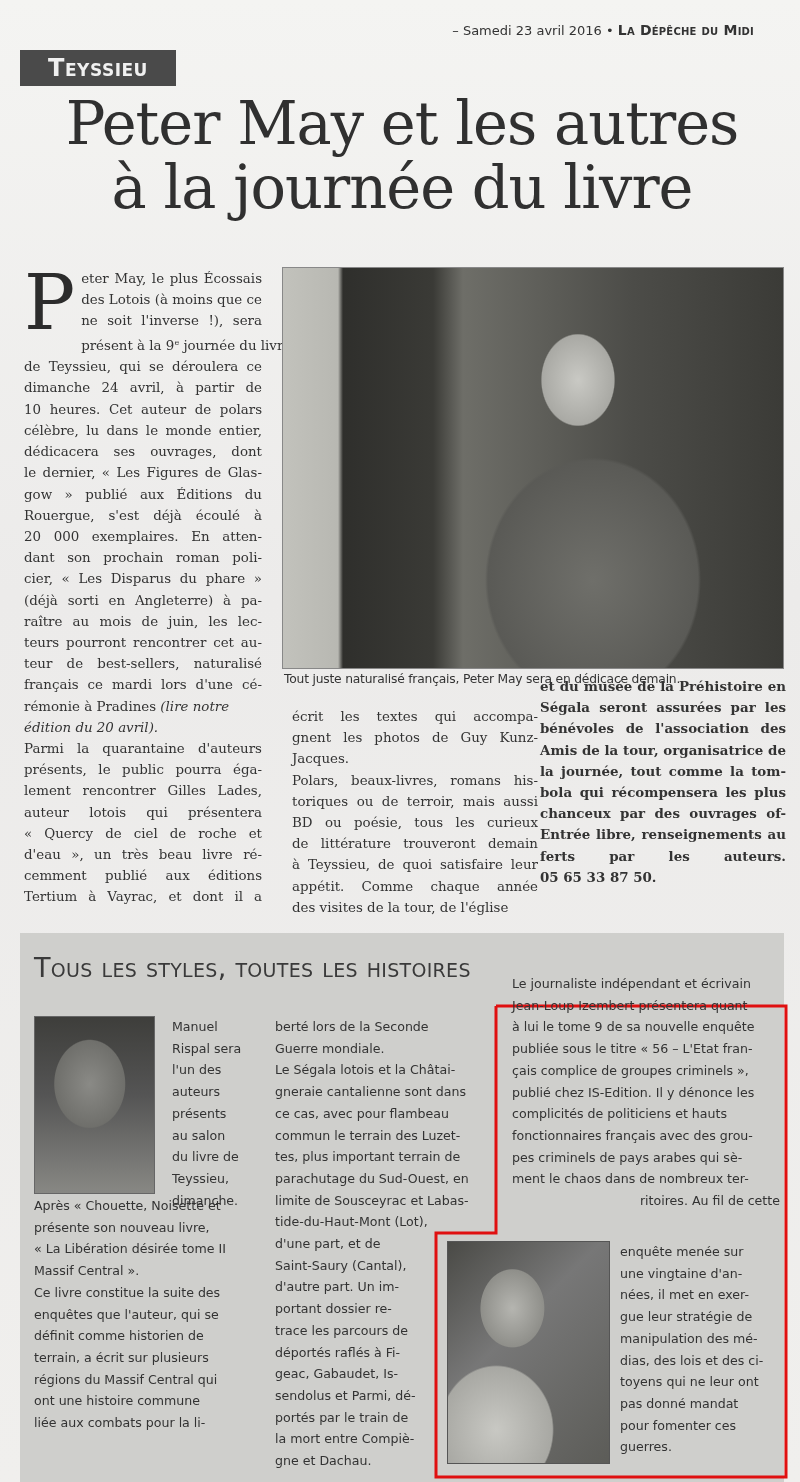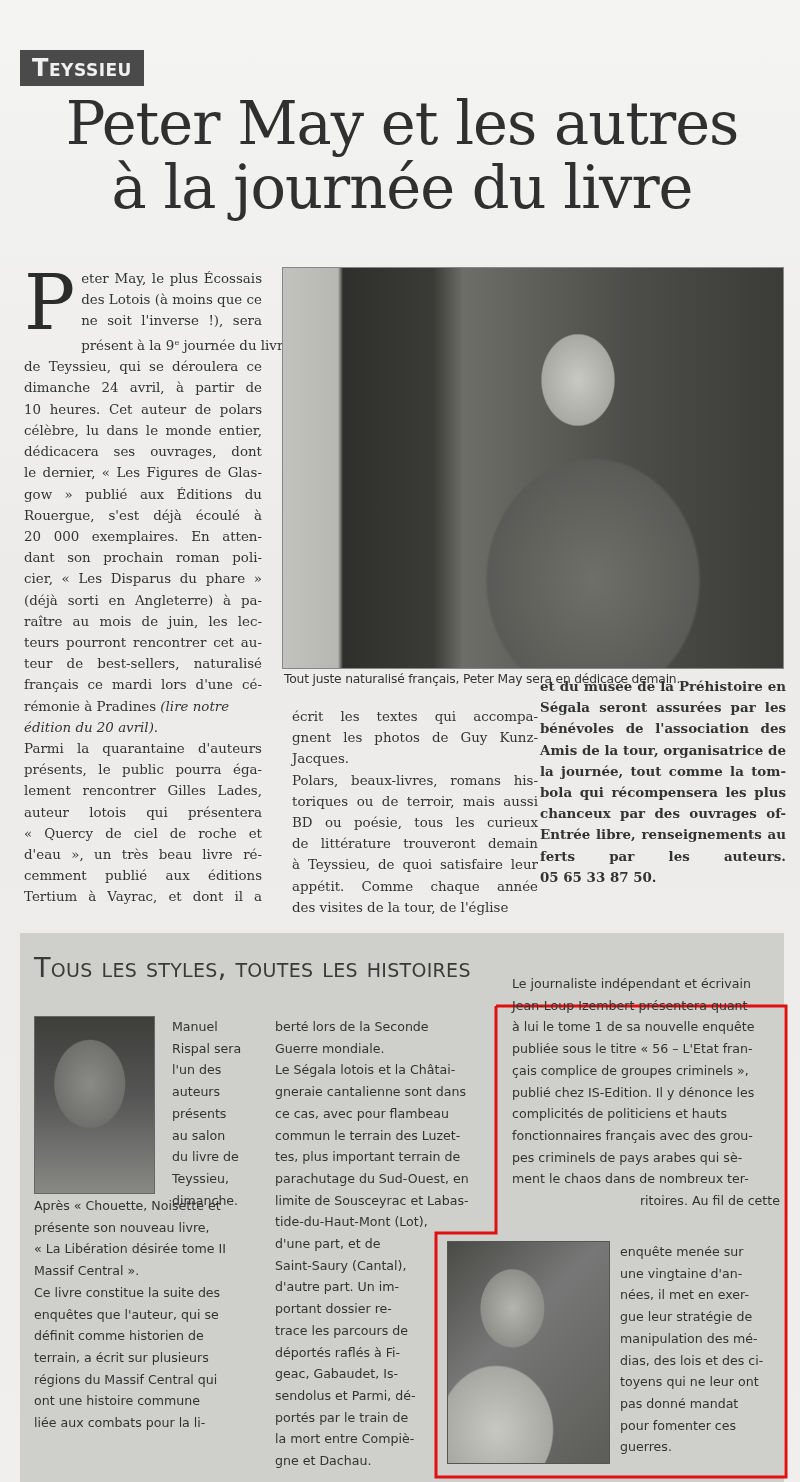--- a/index.html
+++ b/index.html
@@ -3,21 +3,21 @@
 <meta charset="utf-8">
 <style>
   * { box-sizing: border-box; margin: 0; padding: 0; }
   html, body { width: 800px; height: 1482px; background: #f2f2f0; overflow: hidden; }
   body { position: relative; font-family: "DejaVu Serif", serif; color: #2a2a2a; }
   .page { position: absolute; left: 0; top: 0; width: 800px; height: 1482px;
     background: linear-gradient(180deg, #f4f4f2 0%, #ecebea 40%, #f0efed 100%); }
   .dateline { position: absolute; right: 46px; top: 22px; font-family: "DejaVu Sans", sans-serif;
     font-size: 13px; color: #333; white-space: nowrap; }
   .dateline .paper { font-weight: bold; font-size: 14px; font-variant: small-caps; letter-spacing: 0.2px; }
-  .rubric { position: absolute; left: 20px; top: 50px; width: 124px; height: 36px; background: #4a4a4a;
+  .rubric { position: absolute; left: 20px; top: 50px; width: 156px; height: 36px; background: #4a4a4a;
     color: #f0f0f0; font-family: "DejaVu Sans", sans-serif; font-weight: bold; font-size: 24px;
     font-variant: small-caps; display: flex; align-items: center; justify-content: center;
     letter-spacing: 0.5px; }
   .headline { position: absolute; left: 22px; top: 92px; width: 760px; font-family: "DejaVu Serif", serif;
     font-size: 59px; line-height: 64px; color: #303030; text-align: center; letter-spacing: -1px; font-weight: normal; }
   .col { position: absolute; font-family: "DejaVu Serif", serif; font-size: 13.4px; line-height: 21.2px;
     color: #333; text-align: justify; hyphens: manual; }
   .col-a { left: 24px; top: 268px; width: 238px; }
   .dropcap { float: left; font-size: 76px; line-height: 62px; margin: 4px 6px 0 0; color: #2c2c2c; }
   .col-b { left: 292px; top: 706px; width: 246px; }
@@ -51,20 +51,25 @@
   .right { text-align: right; }
   .line { display: block; white-space: nowrap; }
   .justify-lines .line { text-align-last: justify; text-align: justify; }
   .justify-lines .line.last { text-align-last: left; }
 </style>
 </head>
 <body>
 
 <div class="page">
 
+  <div class="dateline">
+    <span>– Samedi 23 avril 2016</span>
+    <span>•</span>
+    <span class="paper">La Dépêche du Midi</span>
+  </div>
 
   <div class="rubric">Teyssieu</div>
 
   <h1 class="headline">
     <span class="line">Peter May et les autres</span>
     <span class="line">à la journée du livre</span>
   </h1>
 
   <div class="col col-a justify-lines" id="colA">
     <span class="dropcap">P</span>
@@ -150,21 +155,21 @@
       <span class="line last">gne et Dachau.</span>
     </div>
 
   <svg class="red-outline" viewBox="0 0 800 1482">
     <polyline points="496,1006 786,1006 786,1477 436,1477 436,1233 496,1233 496,1006" fill="none" stroke="#e01010" stroke-width="3"></polyline>
   </svg>
 
   <div class="col sans iz-top" id="izTop">
       <span class="line">Le journaliste indépendant et écrivain</span>
       <span class="line">Jean-Loup Izembert présentera quant</span>
-      <span class="line">à lui le tome 1 de sa nouvelle enquête</span>
+      <span class="line">à lui le tome 9 de sa nouvelle enquête</span>
       <span class="line">publiée sous le titre « 56 – L'Etat fran-</span>
       <span class="line">çais complice de groupes criminels »,</span>
       <span class="line">publié chez IS-Edition. Il y dénonce les</span>
       <span class="line">complicités de politiciens et hauts</span>
       <span class="line">fonctionnaires français avec des grou-</span>
       <span class="line">pes criminels de pays arabes qui sè-</span>
       <span class="line">ment le chaos dans de nombreux ter-</span>
       <span class="line last right">ritoires. Au fil de cette</span>
     </div>
   <div class="photo-iz"></div>

